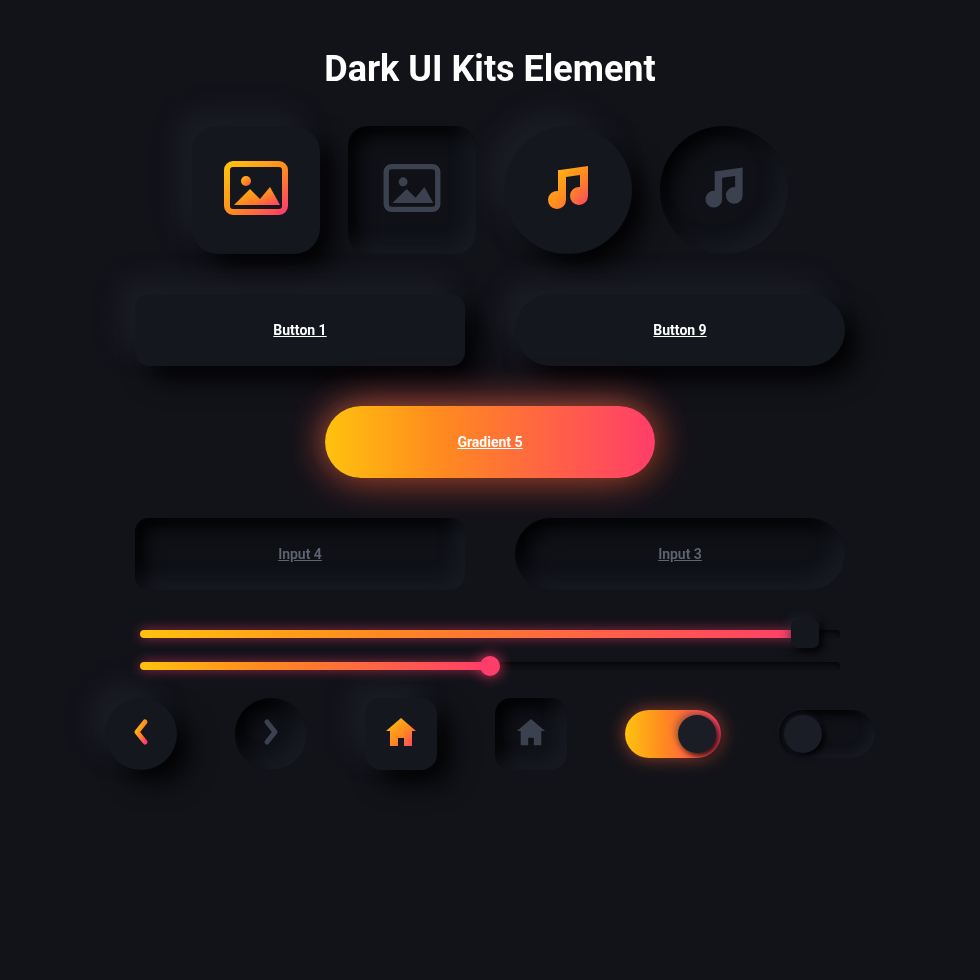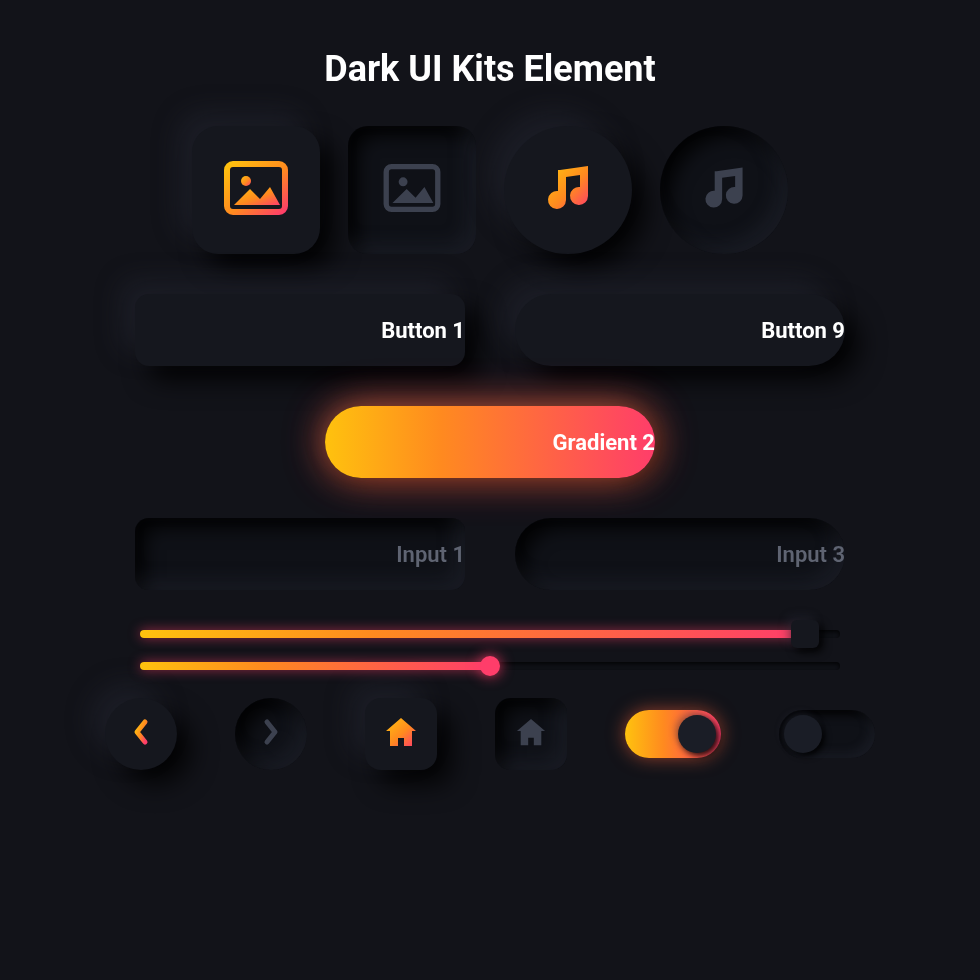--- a/index.html
+++ b/index.html
@@ -58,23 +58,24 @@
       0 0 34px rgba(255,140,40,0.45),
       0 0 44px rgba(255,61,106,0.45),
       -6px -6px 18px rgba(46,50,62,0.15),
       6px 6px 18px rgba(0,0,0,0.6);
   }
 
   
   .btn-row { gap: 50px; }
   .btn {
     width: 330px; height: 72px;
-    display: flex; align-items: center; justify-content: flex-end;
-    font-size: 22px; font-weight: 700; color: #fff;
+    display: flex; align-items: center; justify-content: center;
+    font-size: 14px; font-weight: 700; color: #fff;
     cursor: pointer;
+    text-decoration: underline;
   }
   .btn-rect { border-radius: 14px; }
   .btn-pill { border-radius: 36px; }
 
   .input-btn { color: #5f6472; font-weight: 600; }
 
   
   .slider-wrap { width: 700px; margin: 0 auto 24px; position: relative; }
   .track {
     height: 8px; width: 100%;
@@ -199,27 +200,27 @@
   <div class="btn btn-rect neu-raised">
     <span>Button 1</span>
   </div>
   <div class="btn btn-pill neu-raised">
     <span>Button 9</span>
   </div>
 </div>
 
 <div class="row btn-row">
   <div class="btn btn-pill grad-bg grad-glow">
-    <span>Gradient 2</span>
+    <span>Gradient 5</span>
   </div>
 </div>
 
 <div class="row btn-row">
   <div class="btn btn-rect neu-inset input-btn">
-    <span>Input 1</span>
+    <span>Input 4</span>
   </div>
   <div class="btn btn-pill neu-inset input-btn">
     <span>Input 3</span>
   </div>
 </div>
 
 <div class="slider-wrap">
   <div class="track"></div>
   <div class="fill grad-bg" style="width:95%"></div>
   <div class="thumb-sq" style="left:95%"></div>

